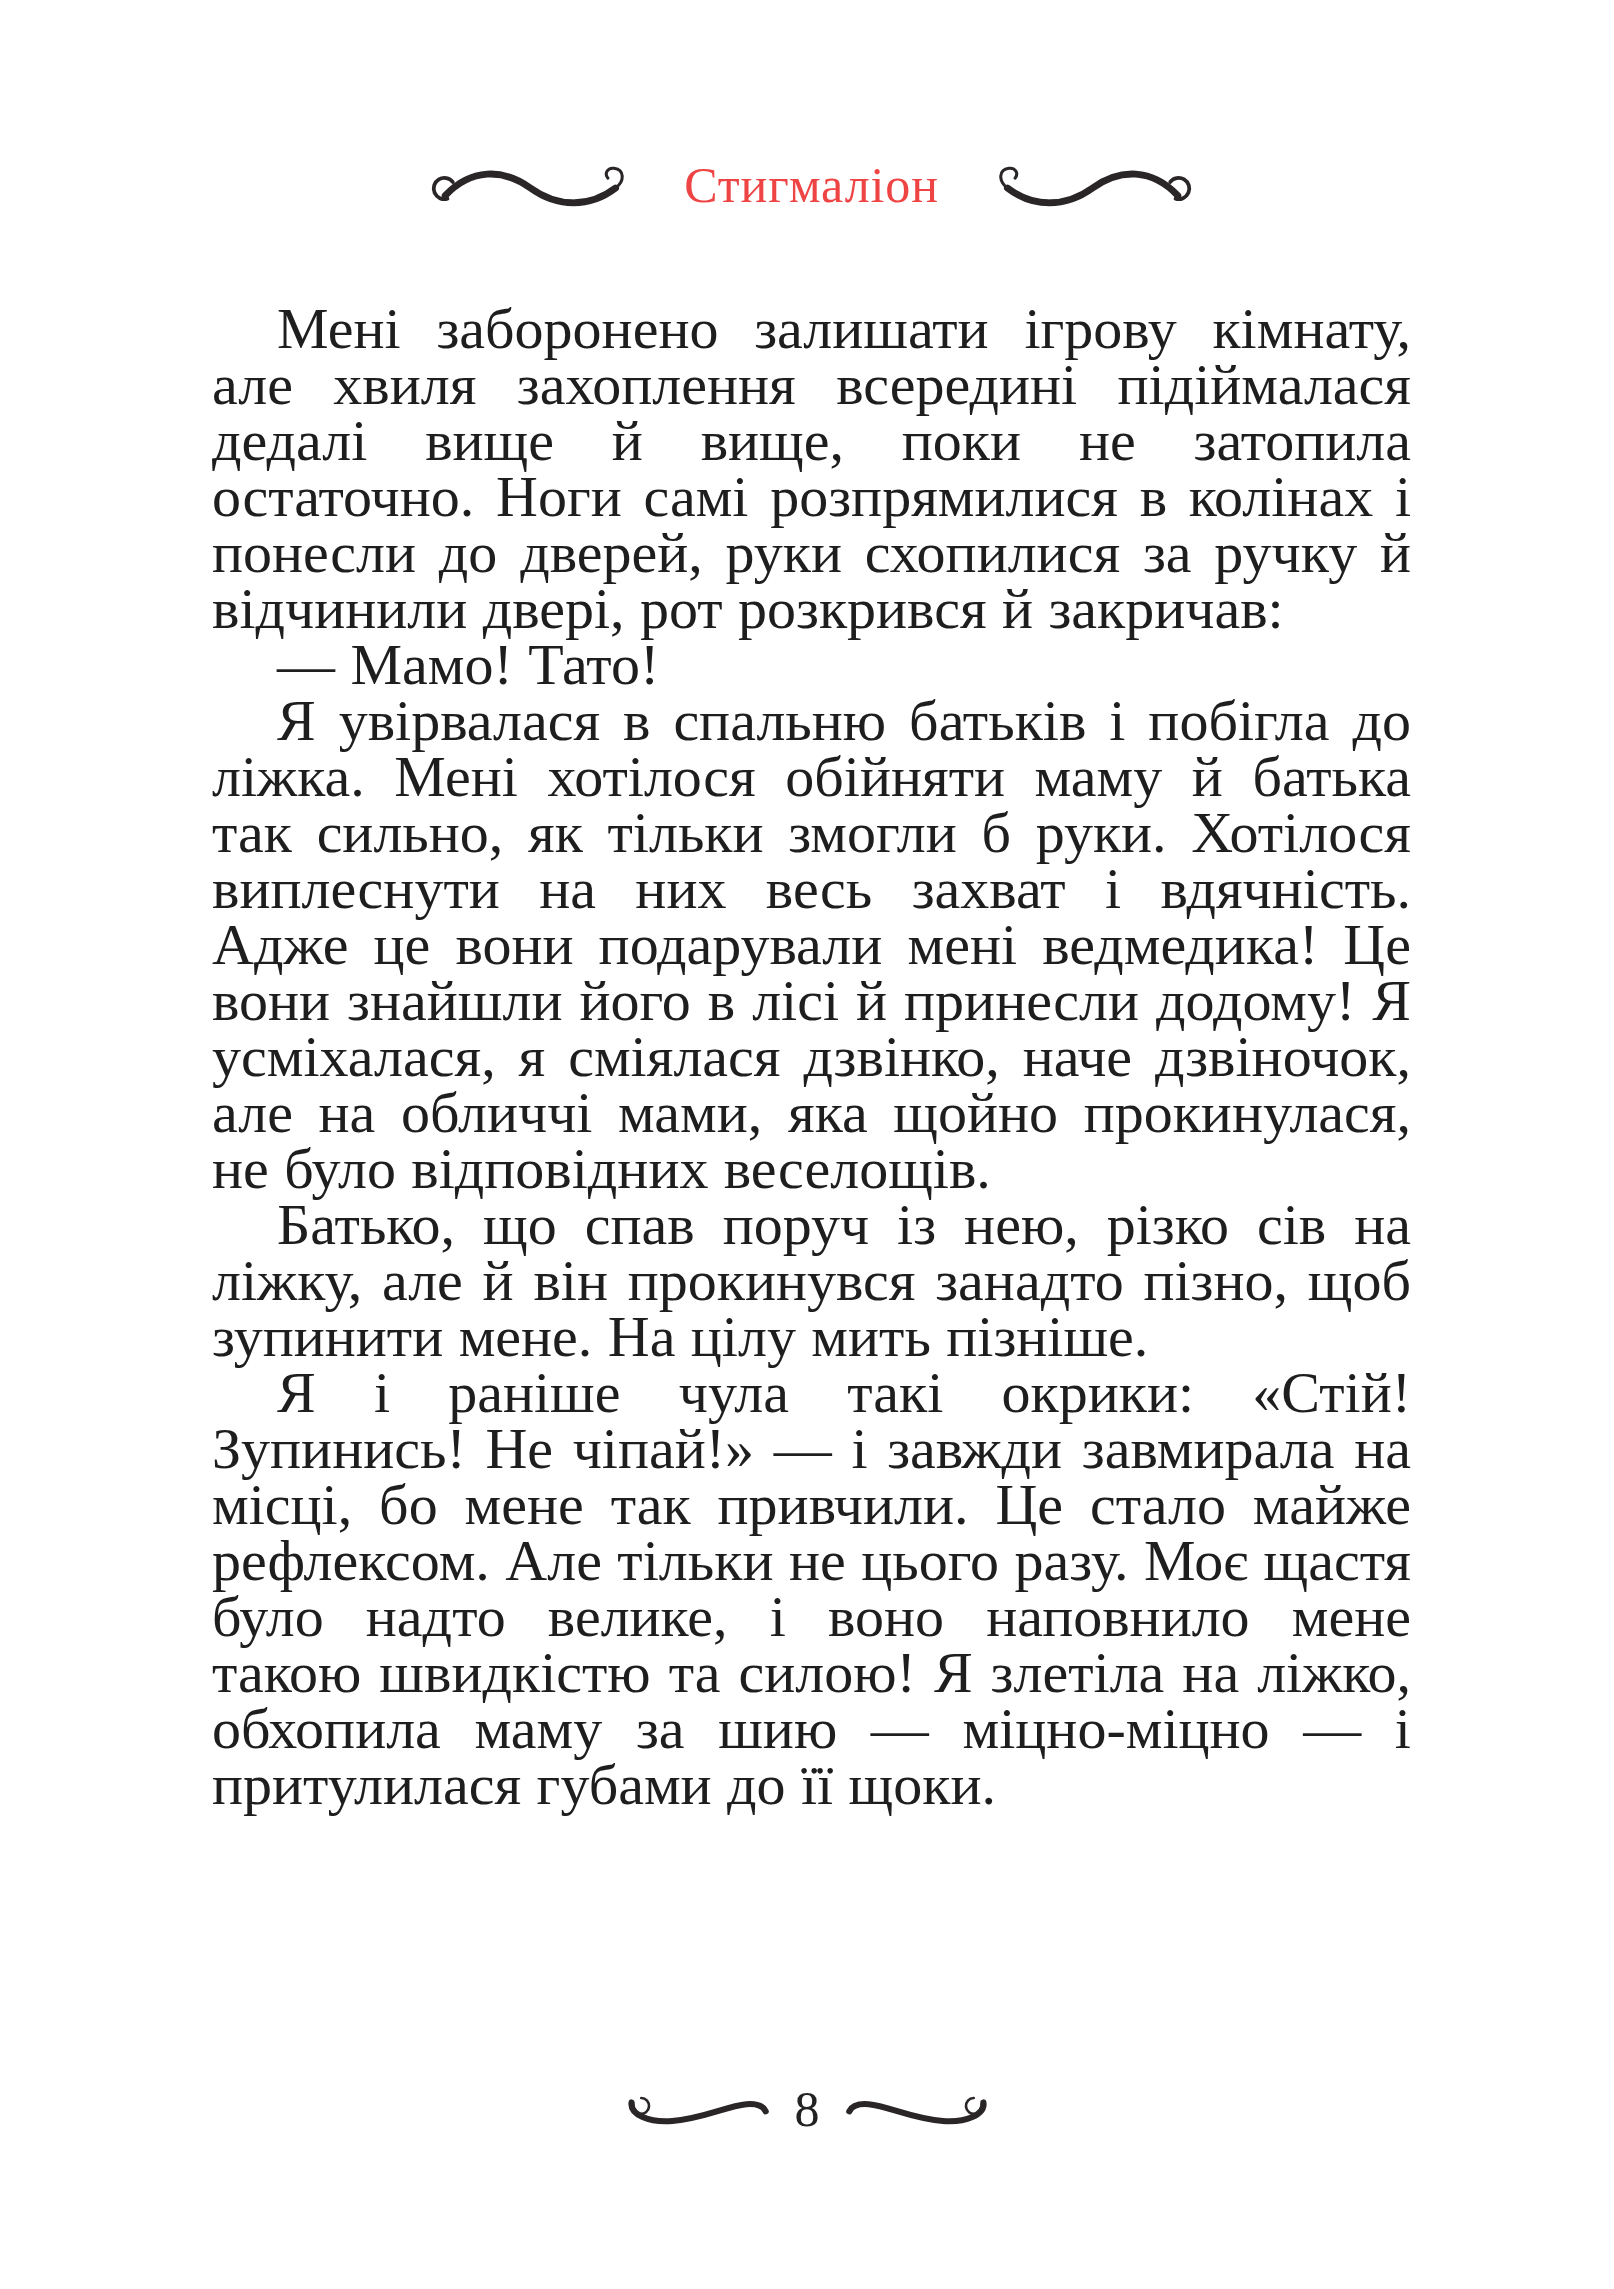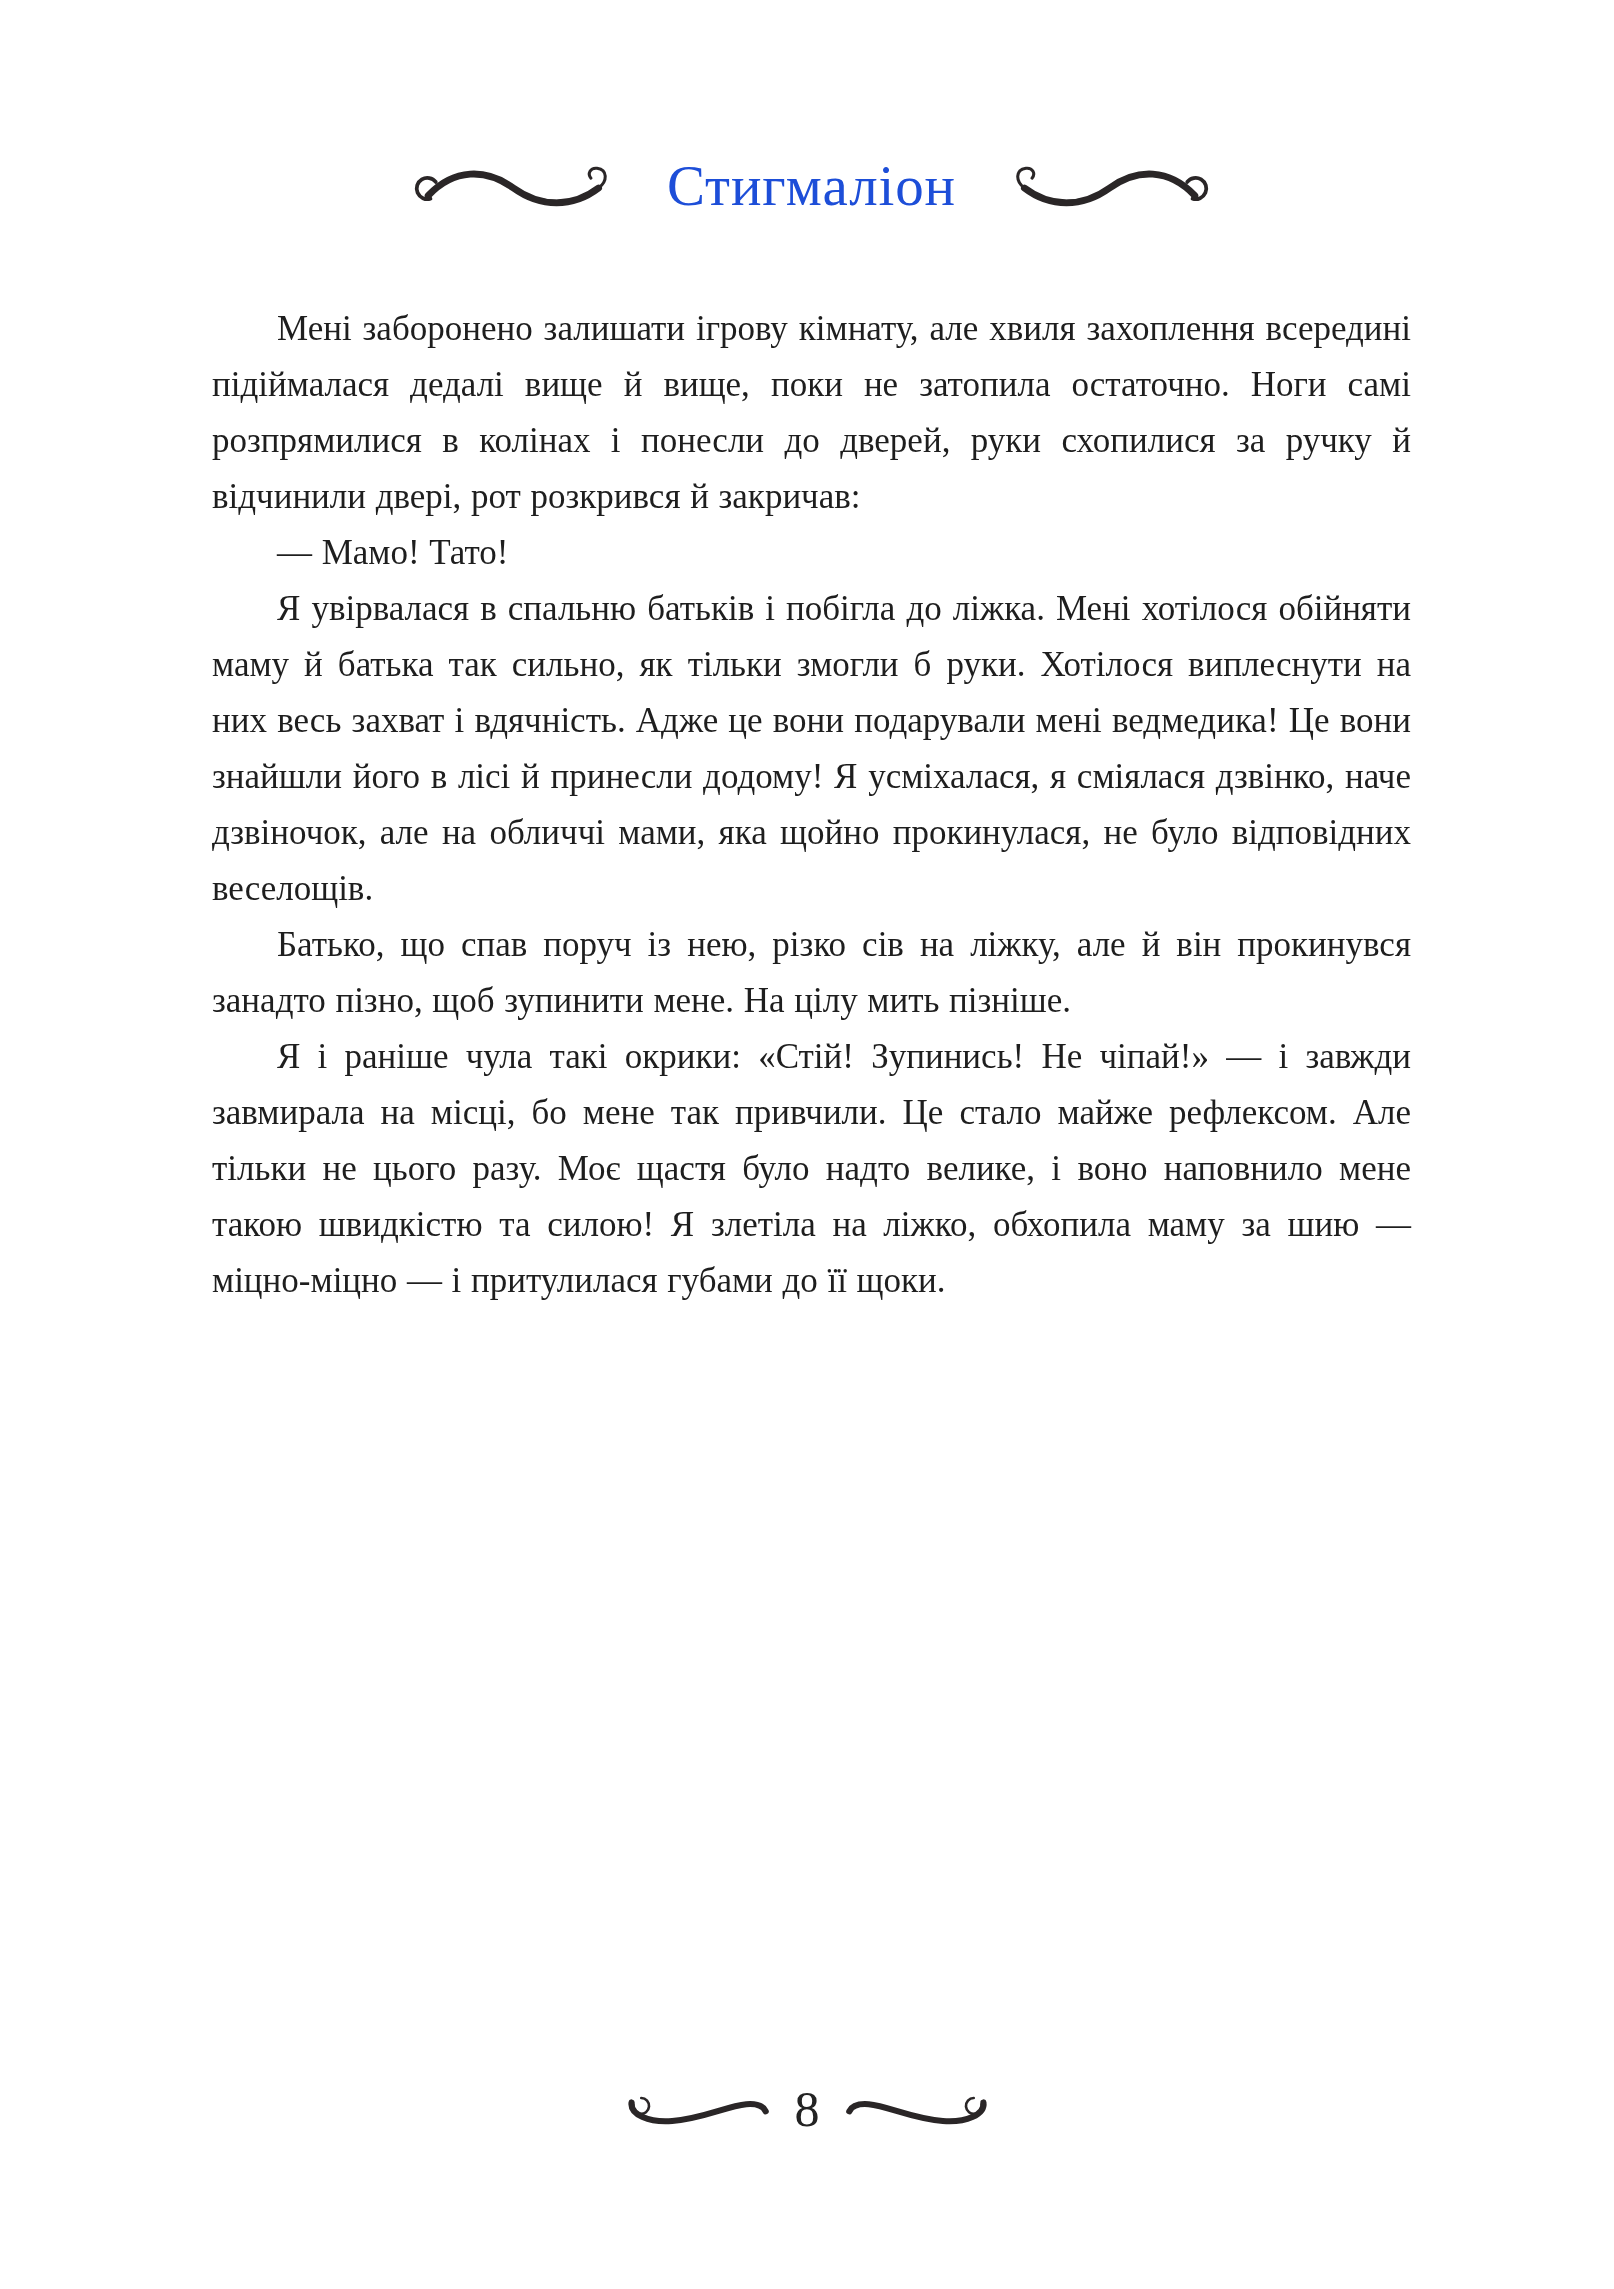--- a/index.html
+++ b/index.html
@@ -19,40 +19,40 @@
     overflow: hidden;
   }
   .running-head {
     display: flex;
     align-items: center;
     justify-content: center;
     gap: 28px;
     margin-bottom: 81px;
   }
   .running-head .title {
-    font-size: 57px;
+    font-size: 50px;
     line-height: 1;
     letter-spacing: 0.9px;
     white-space: nowrap;
-    color: #1d4ed8;
+    color: #ef4444;
   }
   .flourish {
     display: block;
     width: 233px;
     height: 70px;
   }
   .flourish path {
     stroke: #2a2627;
     fill: none;
     stroke-linecap: round;
   }
   .mirrored { transform: scaleX(-1); }
   .body-text p {
     margin: 0;
-    font-size: 35px;
+    font-size: 58px;
     line-height: 56px;
     text-align: justify;
     text-indent: 65px;
     hyphens: auto;
     -webkit-hyphens: auto;
     word-spacing: 0.9px;
     color: #1e1e1e;
   }
   .footer {
     position: absolute;

